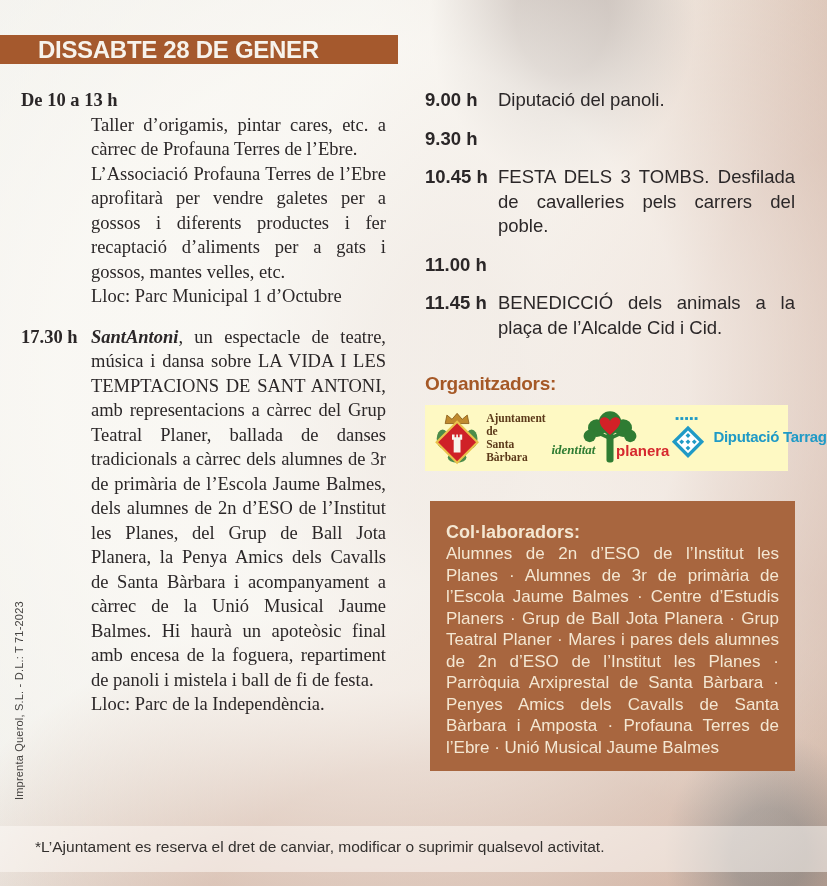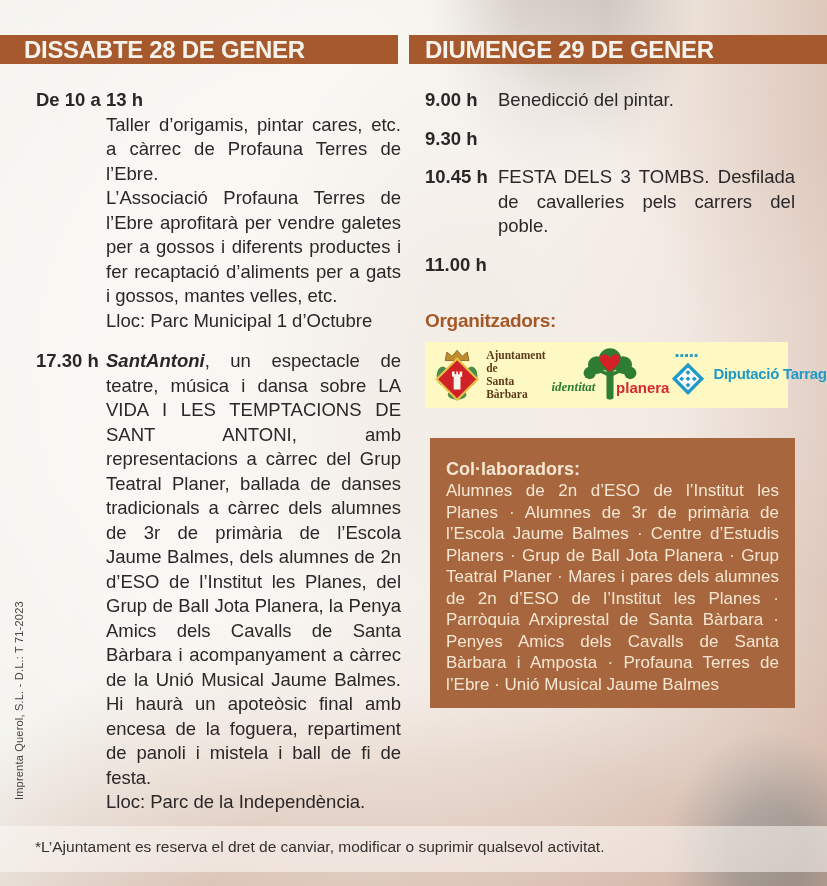--- a/index.html
+++ b/index.html
@@ -26,26 +26,26 @@
       linear-gradient(rgba(251,249,245,0.48), rgba(251,249,245,0.48));
   }
   .footer-band { position:absolute; left:0; right:0; top:826px; height:46px; background:rgba(253,250,246,0.55); }
 
   
   .day-bar {
     position:absolute; top:35px; height:29px; line-height:29px;
     background:#a5592d; color:#f7f3ec; font-weight:bold; font-size:24px;
     letter-spacing:-0.3px; white-space:nowrap;
   }
-  .day-bar.left  { left:0;   width:398px; padding-left:24px; box-sizing:border-box; }
+  .day-bar.left  { left:0;   width:398px; padding-left:38px; box-sizing:border-box; }
   .day-bar.right { left:409px; width:418px; padding-left:16px; box-sizing:border-box; }
 
   
   .sched { position:absolute; top:80px; color:#2b2728; font-size:18.5px; line-height:24.5px; }
-  .sched.left  { left:36px;  width:365px; }
+  .sched.left  { left:21px;  width:365px;font-family:Liberation Serif, serif; }
   .sched.right { left:425px; width:370px; }
   .time { font-weight:bold; white-space:nowrap; }
   .timeline-head { font-weight:bold; margin-top:8px; }
   .desc-indent { margin-left:70px; width:295px; }
   .just { text-align:justify; margin:0; }
   p.plain { margin:0; }
   .ev-row { display:flex; align-items:flex-start; }
   .ev-row .time { width:70px; flex:none; }
   .ev-row .ev-text { flex:1; }
   .sat-ev2 { margin-top:16px;justify-content:space-between; }
@@ -90,23 +90,20 @@
 <body>
 
 <div class="page">
   <div class="photo-bg"></div>
   <div class="wash"></div>
   <div class="footer-band"></div>
 
   <div class="day-bar left">
     <span>DISSABTE 28 DE GENER</span>
   </div>
-  <div class="day-bar right">
-    <span>DIUMENGE 29 DE GENER</span>
-  </div>
 
   <div class="sched left">
     <div class="sat-ev1">
       <div class="timeline-head">De 10 a 13 h</div>
       <div class="desc-indent">
         <p class="just">Taller d’origamis, pintar cares, etc. a càrrec de Profauna Terres de l’Ebre.</p>
         <p class="just">L’Associació Profauna Terres de l’Ebre aprofitarà per vendre galetes per a gossos i diferents productes i fer recaptació d’aliments per a gats i gossos, mantes velles, etc.</p>
         <p class="plain">Lloc: Parc Municipal 1 d’Octubre</p>
       </div>
     </div>
@@ -115,31 +112,35 @@
       <div class="ev-text">
         <p class="just"><span class="bi">SantAntoni</span><span>, un espectacle de teatre, música i dansa sobre LA VIDA I LES TEMPTACIONS DE SANT ANTONI, amb representacions a càrrec del Grup Teatral Planer, ballada de danses tradicionals a càrrec dels alumnes de 3r de primària de l’Escola Jaume Balmes, dels alumnes de 2n d’ESO de l’Institut les Planes, del Grup de Ball Jota Planera, la Penya Amics dels Cavalls de Santa Bàrbara i acompanyament a càrrec de la Unió Musical Jaume Balmes. Hi haurà un apoteòsic final amb encesa de la foguera, repartiment de panoli i mistela i ball de fi de festa.</span></p>
         <p class="plain">Lloc: Parc de la Independència.</p>
       </div>
     </div>
   </div>
 
   <div class="sched right">
     <div class="ev-row sun-ev">
       <div class="time">9.00 h</div>
-      <div class="ev-text just">Benedicció del pintar.</div>
+      <div class="ev-text just">Diputació del panoli.</div>
     </div>
     <div class="ev-row sun-ev">
       <div class="time">9.30 h</div>
     </div>
     <div class="ev-row sun-ev">
       <div class="time">10.45 h</div>
       <div class="ev-text just">FESTA DELS 3 TOMBS. Desfilada de cavalleries pels carrers del poble.</div>
     </div>
     <div class="ev-row sun-ev">
       <div class="time">11.00 h</div>
+    </div>
+    <div class="ev-row sun-ev">
+      <div class="time">11.45 h</div>
+      <div class="ev-text just">BENEDICCIÓ dels animals a la plaça de l’Alcalde Cid i Cid.</div>
     </div>
 
     <div class="org-label">Organitzadors:</div>
     <div class="logo-strip">
       <div class="logo-aj">
         <svg width="50" height="60" viewBox="0 0 52 62">
           <ellipse cx="9" cy="32" rx="7" ry="11" fill="#4c8c4a"></ellipse>
           <ellipse cx="43" cy="32" rx="7" ry="11" fill="#4c8c4a"></ellipse>
           <ellipse cx="26" cy="54" rx="11" ry="6" fill="#4c8c4a"></ellipse>
           <path d="M12 14 L40 14 L38 4 L32 9 L26 2 L20 9 L14 4 Z" fill="#c08a2e" stroke="#8a5d1a" stroke-width="1"></path>

